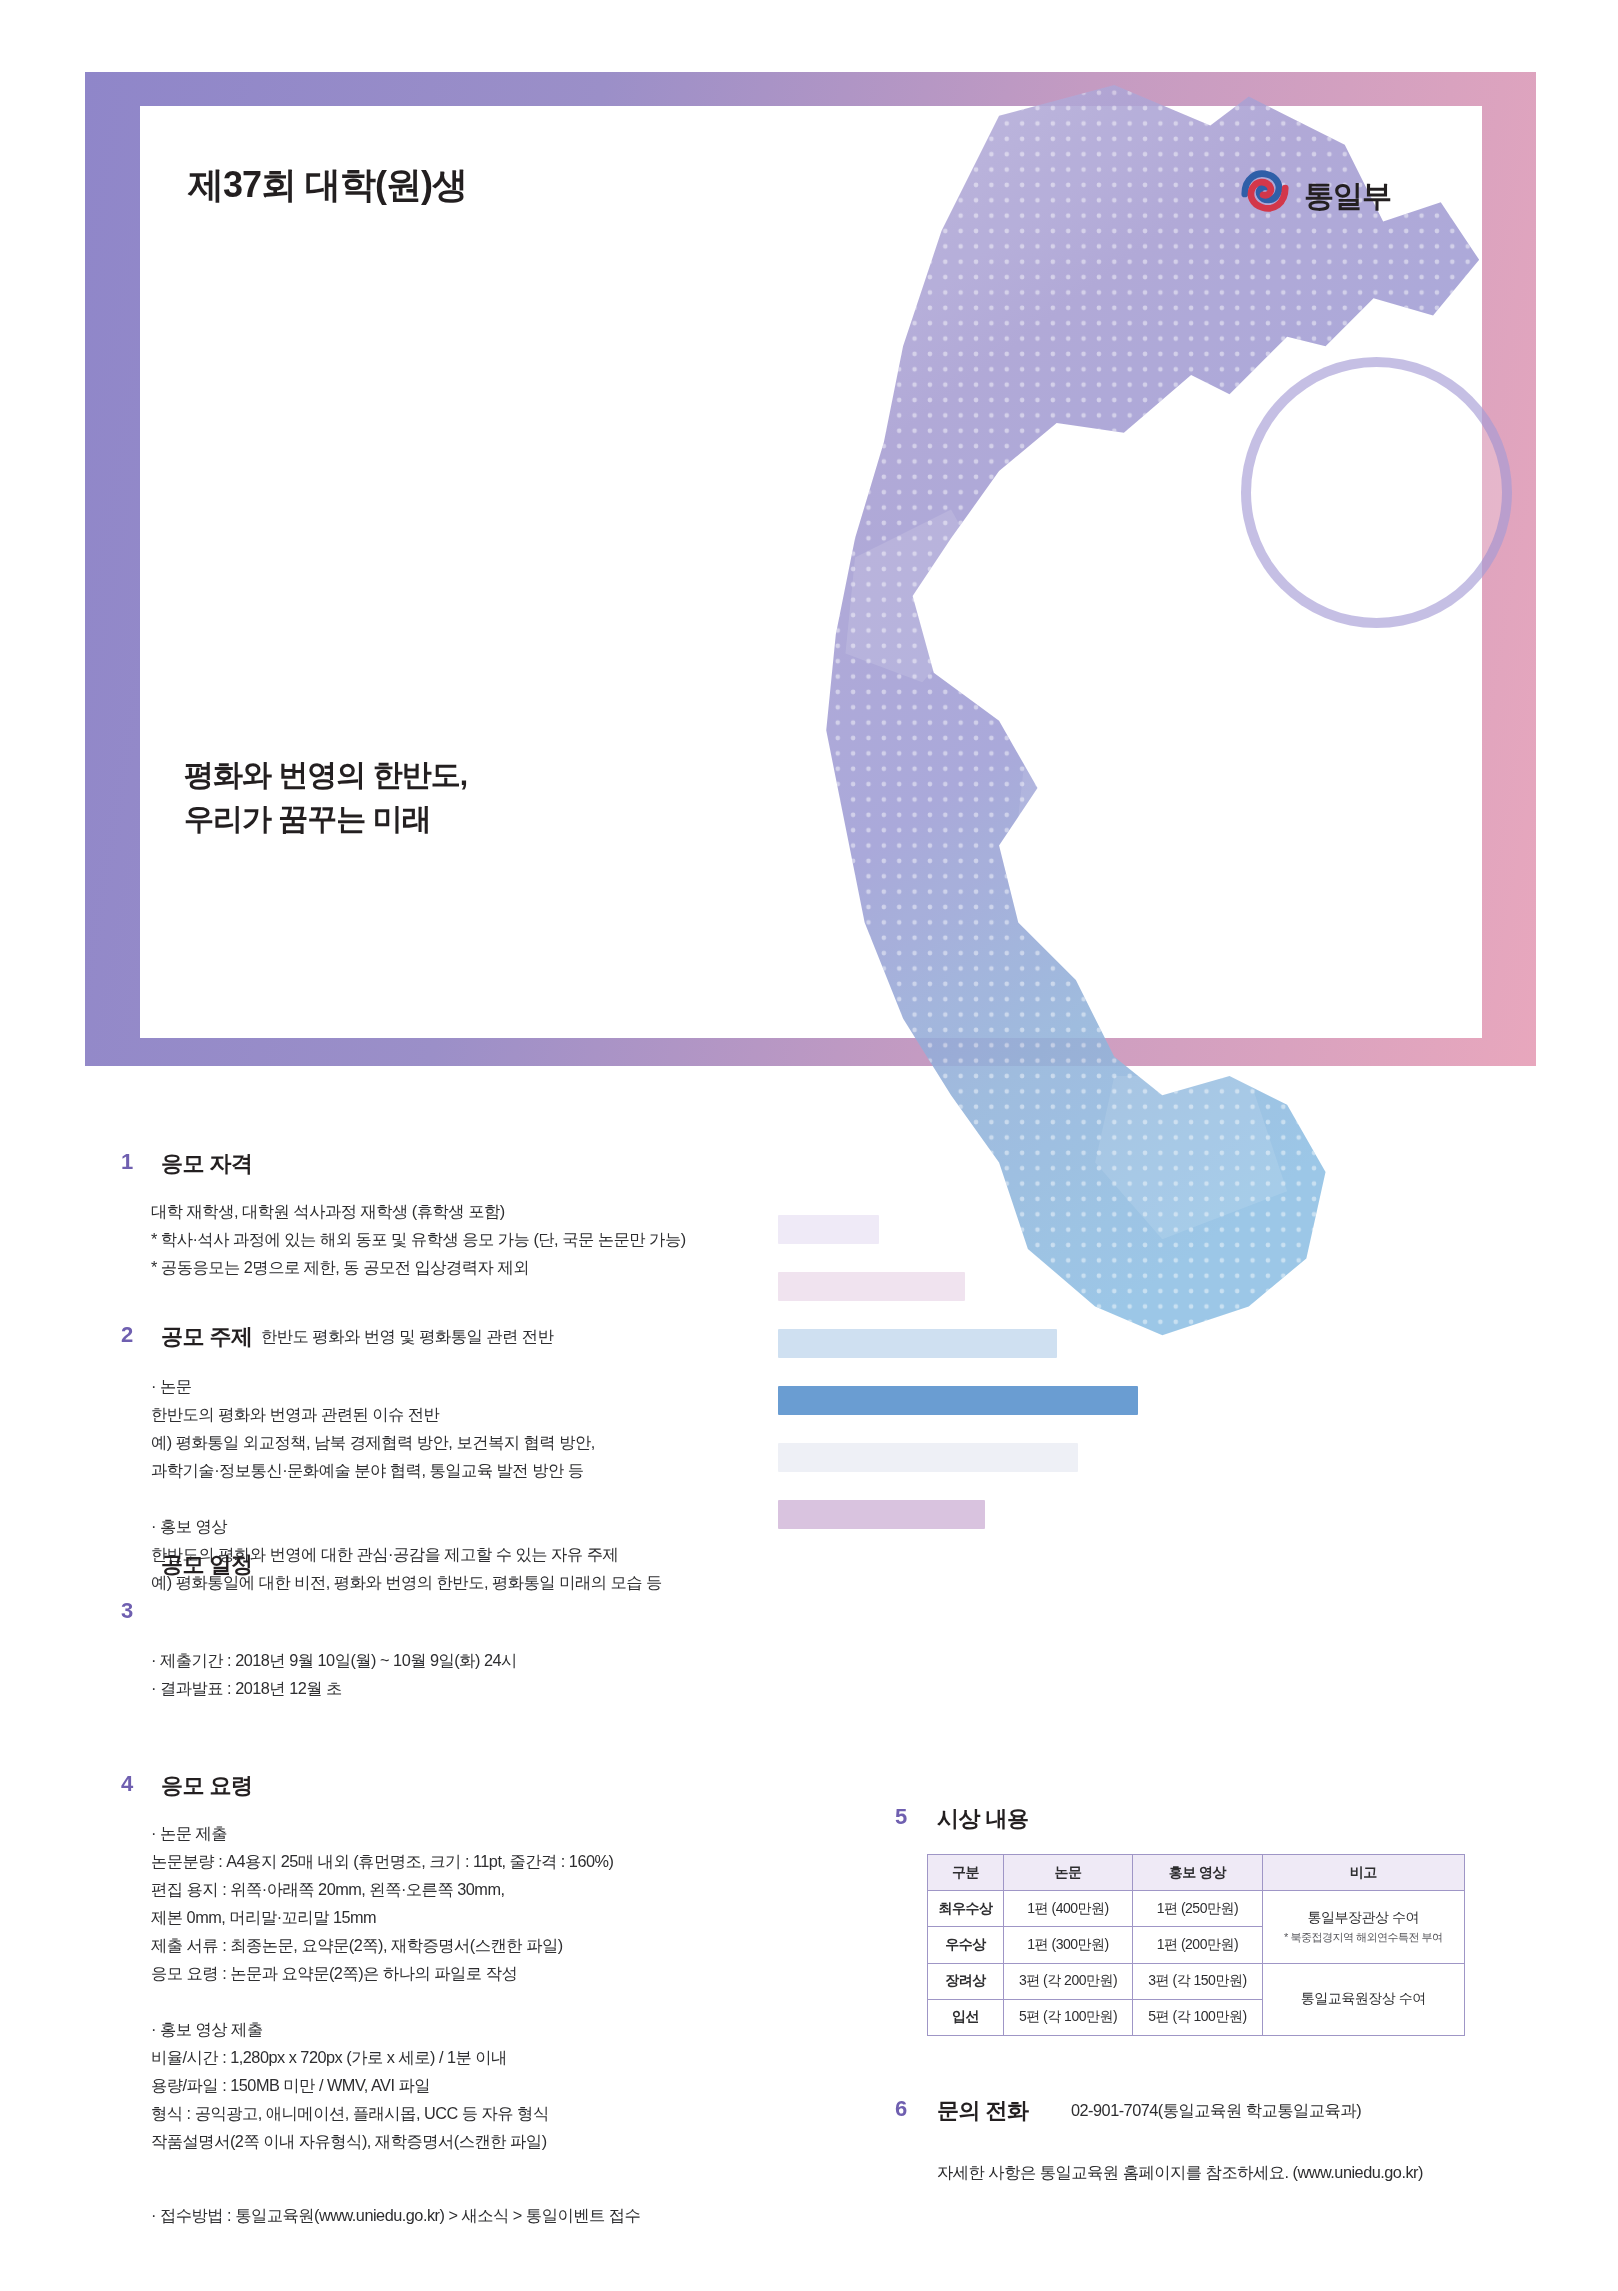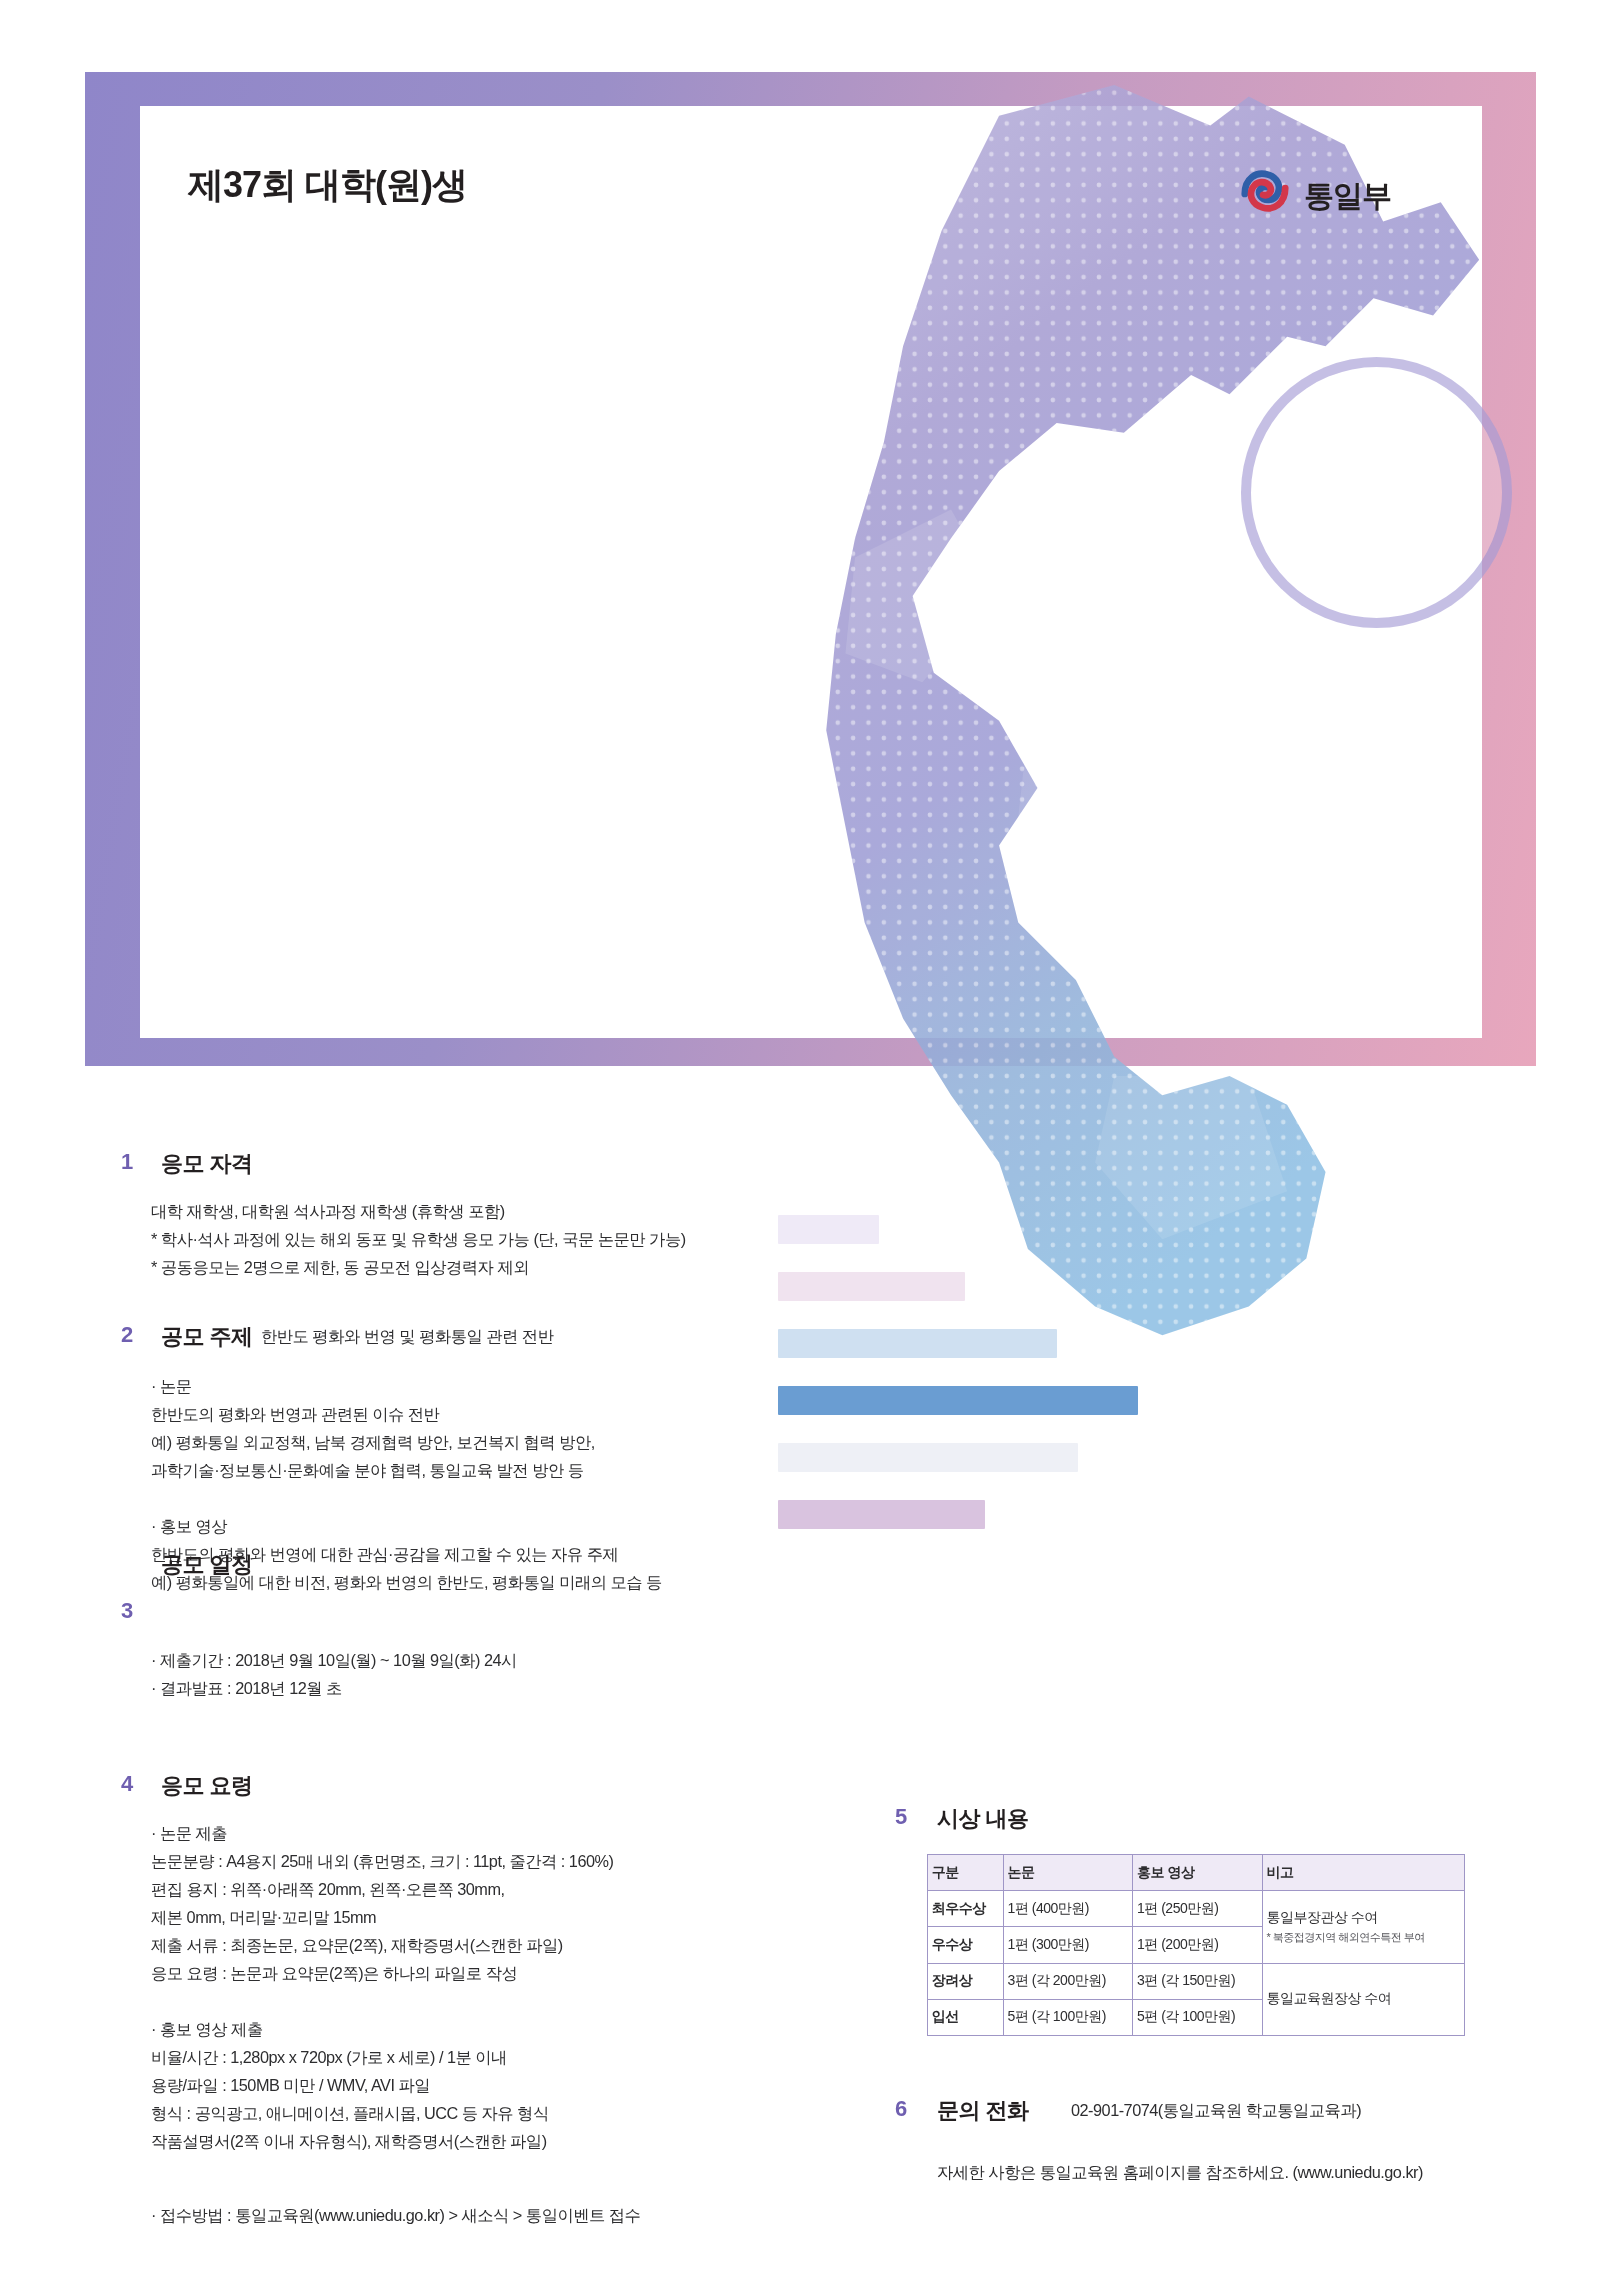--- a/index.html
+++ b/index.html
@@ -91,21 +91,21 @@
   }
 
   
   .prize-table{
     position:absolute;left:927px;top:1854px;width:538px;
     border-collapse:collapse;
     font-size:14px;
   }
   .prize-table th,.prize-table td{
     border:1px solid #9f96c6;
-    text-align:left;
+    text-align:center;
     padding:8.6px 3.8px;
     color:#2d2d2f;
     letter-spacing:-0.5px;
   }
   .prize-table th{background:#efeaf6;font-weight:bold;}
   .prize-table td.rowhead{font-weight:bold;background:#ffffff;}
   .note-sub{display:block;font-size:11px;color:#55555a;margin-top:2.9px;}
 
   
   .contact-line{
@@ -145,20 +145,22 @@
                L420,1040 L470,1080 L540,1060 L600,1090 L640,1160 L620,1250 L560,1300
                L470,1330 L400,1300 L330,1240 L300,1150 L250,1080 L200,1000 L160,900
                L140,800 L120,700 L130,600 L150,500 L180,400 L200,300 L240,180 Z" fill="url(#dots)"></path>
       <polygon points="150,520 250,470 300,560 220,650 140,620" fill="#ffffff" opacity="0.12"></polygon>
       <polygon points="330,700 470,660 520,780 400,840 320,790" fill="#ffffff" opacity="0.10"></polygon>
       <polygon points="420,1060 560,1060 600,1180 470,1230 400,1150" fill="#ffffff" opacity="0.10"></polygon>
     </g>
   </svg>
 
   <div class="kicker">제37회 대학(원)생</div>
+  <div class="subtitle">평화와 번영의 한반도,
+우리가 꿈꾸는 미래</div>
 
   <div class="ministry">
     <svg width="52" height="52" viewBox="0 0 54 54">
       <path d="M6,30 C6,14 18,6 30,10 C40,13 44,22 40,30 C36,38 26,38 22,32 C19,27 23,21 29,23" fill="none" stroke="#2f5fa8" stroke-width="7" stroke-linecap="round"></path>
       <path d="M48,24 C48,40 36,48 24,44 C14,41 10,32 14,24 C18,16 28,16 32,22 C35,27 31,33 25,31" fill="none" stroke="#d3374a" stroke-width="7" stroke-linecap="round"></path>
     </svg>
     <span class="ministry-name">통일부</span>
   </div>
 
   <div class="play-ring"></div>

